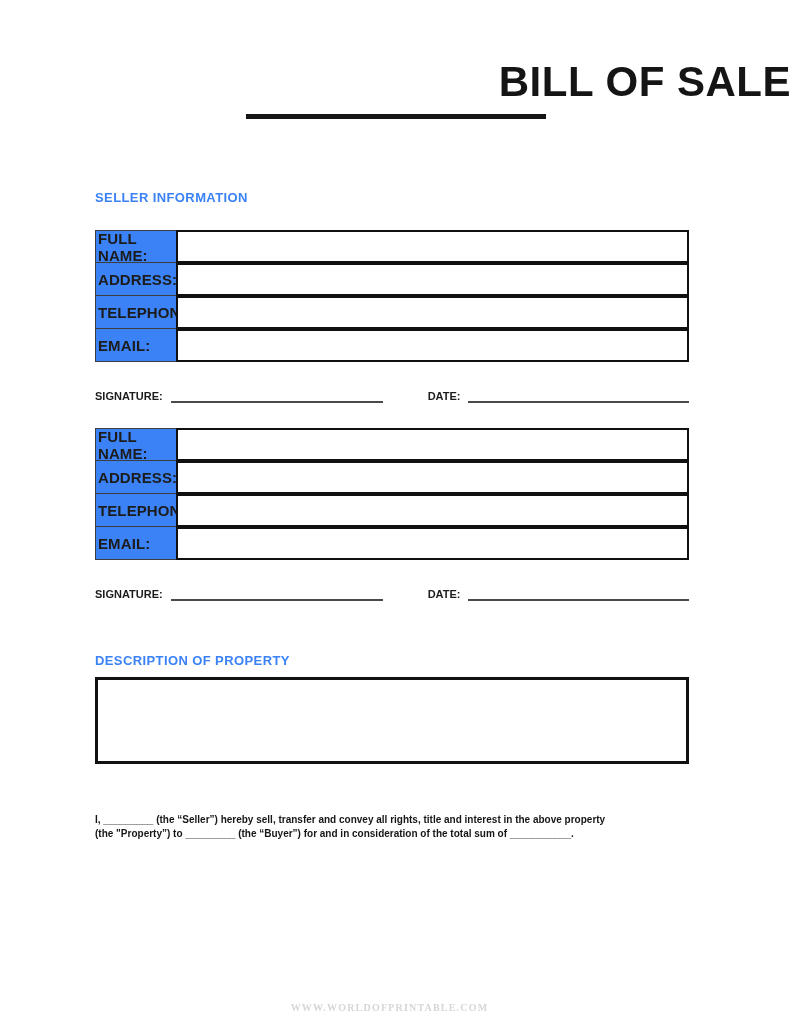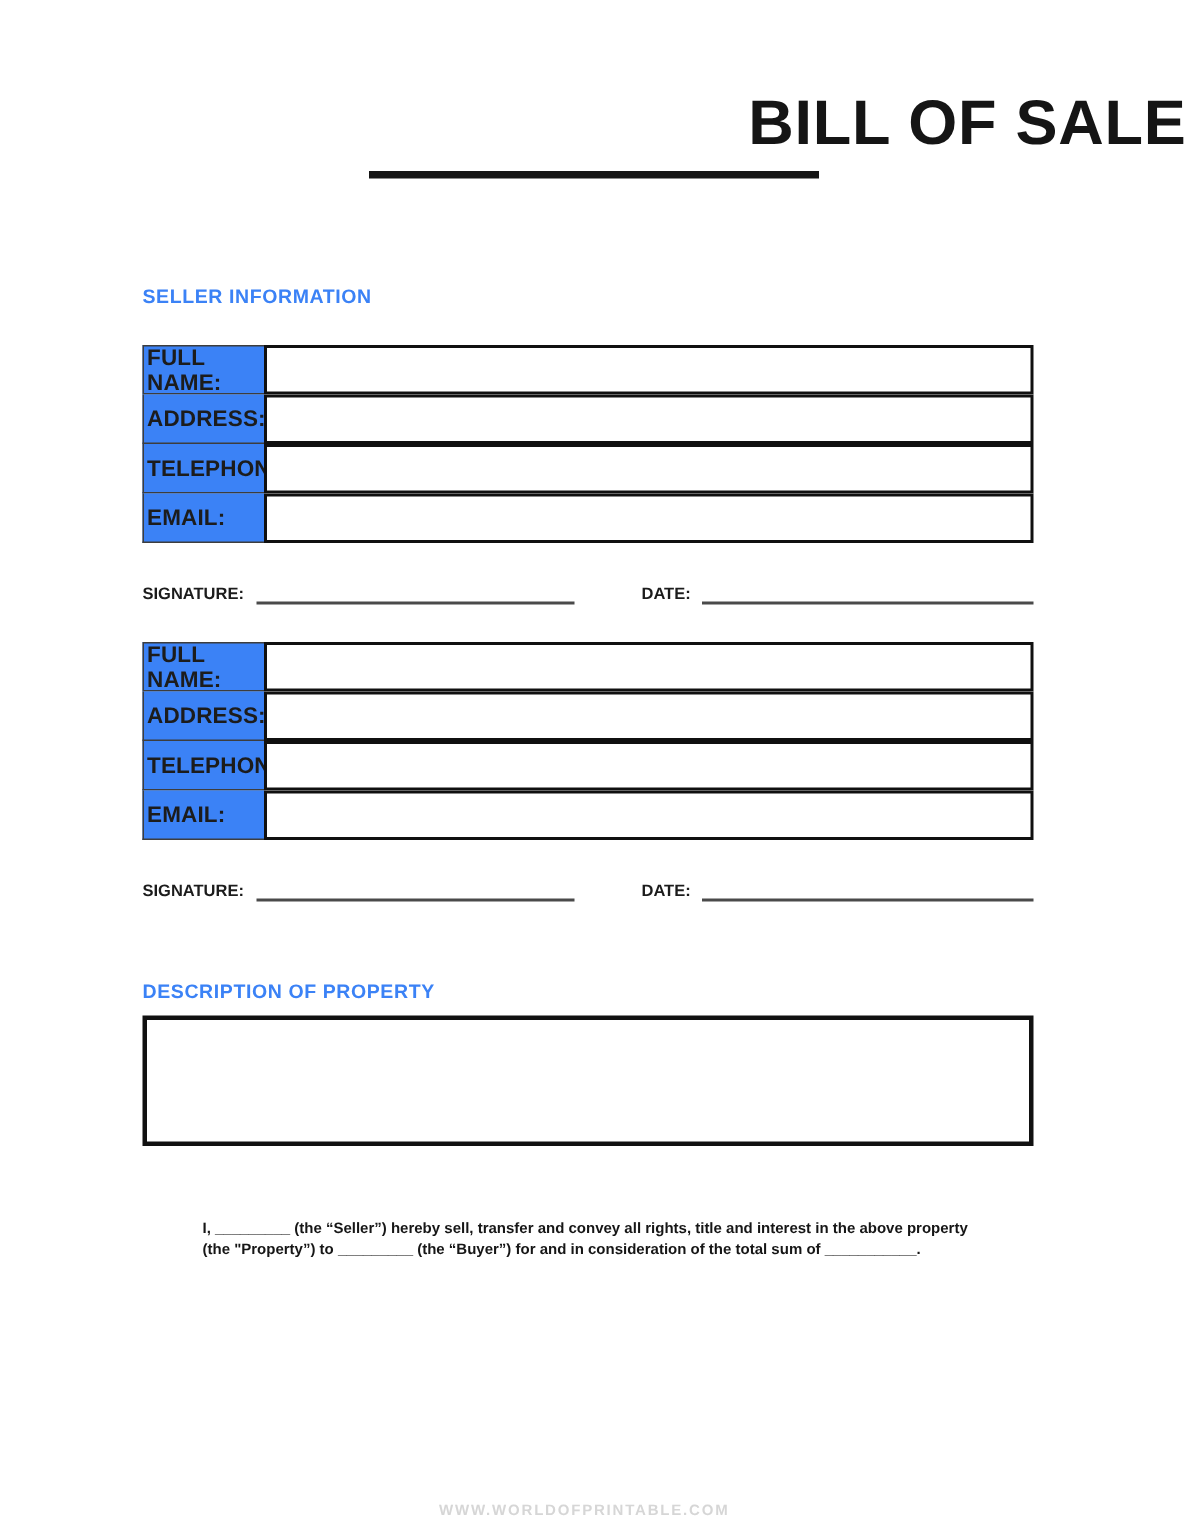--- a/index.html
+++ b/index.html
@@ -85,38 +85,39 @@
   .desc-box {
     margin-top: 9px;
     height: 87px;
     border: 3px solid #111111;
     background: #ffffff;
     font-size: 11px;
     padding: 4px 6px;
   }
 
   
-  .legal { margin-top: 49px; margin-left: 40px; }
+  .legal { margin-top: 49px; }
   .legal-line {
     font-size: 10px;
     font-weight: bold;
     color: #161616;
     line-height: 14px;
     white-space: nowrap;
   }
 
   
   .footer {
     position: absolute;
     bottom: 11px; left: 0; right: 12px;
     text-align: center;
     font-size: 10px;
     font-weight: bold;
     letter-spacing: 1.2px;
     color: #d6d6d6;
+    font-family: Liberation Serif, serif;
   }
 </style>
 </head>
 <body>
 
 <div class="page">
 
   <div class="doc-header">
     <div class="doc-title">BILL OF SALE</div>
     <div class="title-rule"></div>

